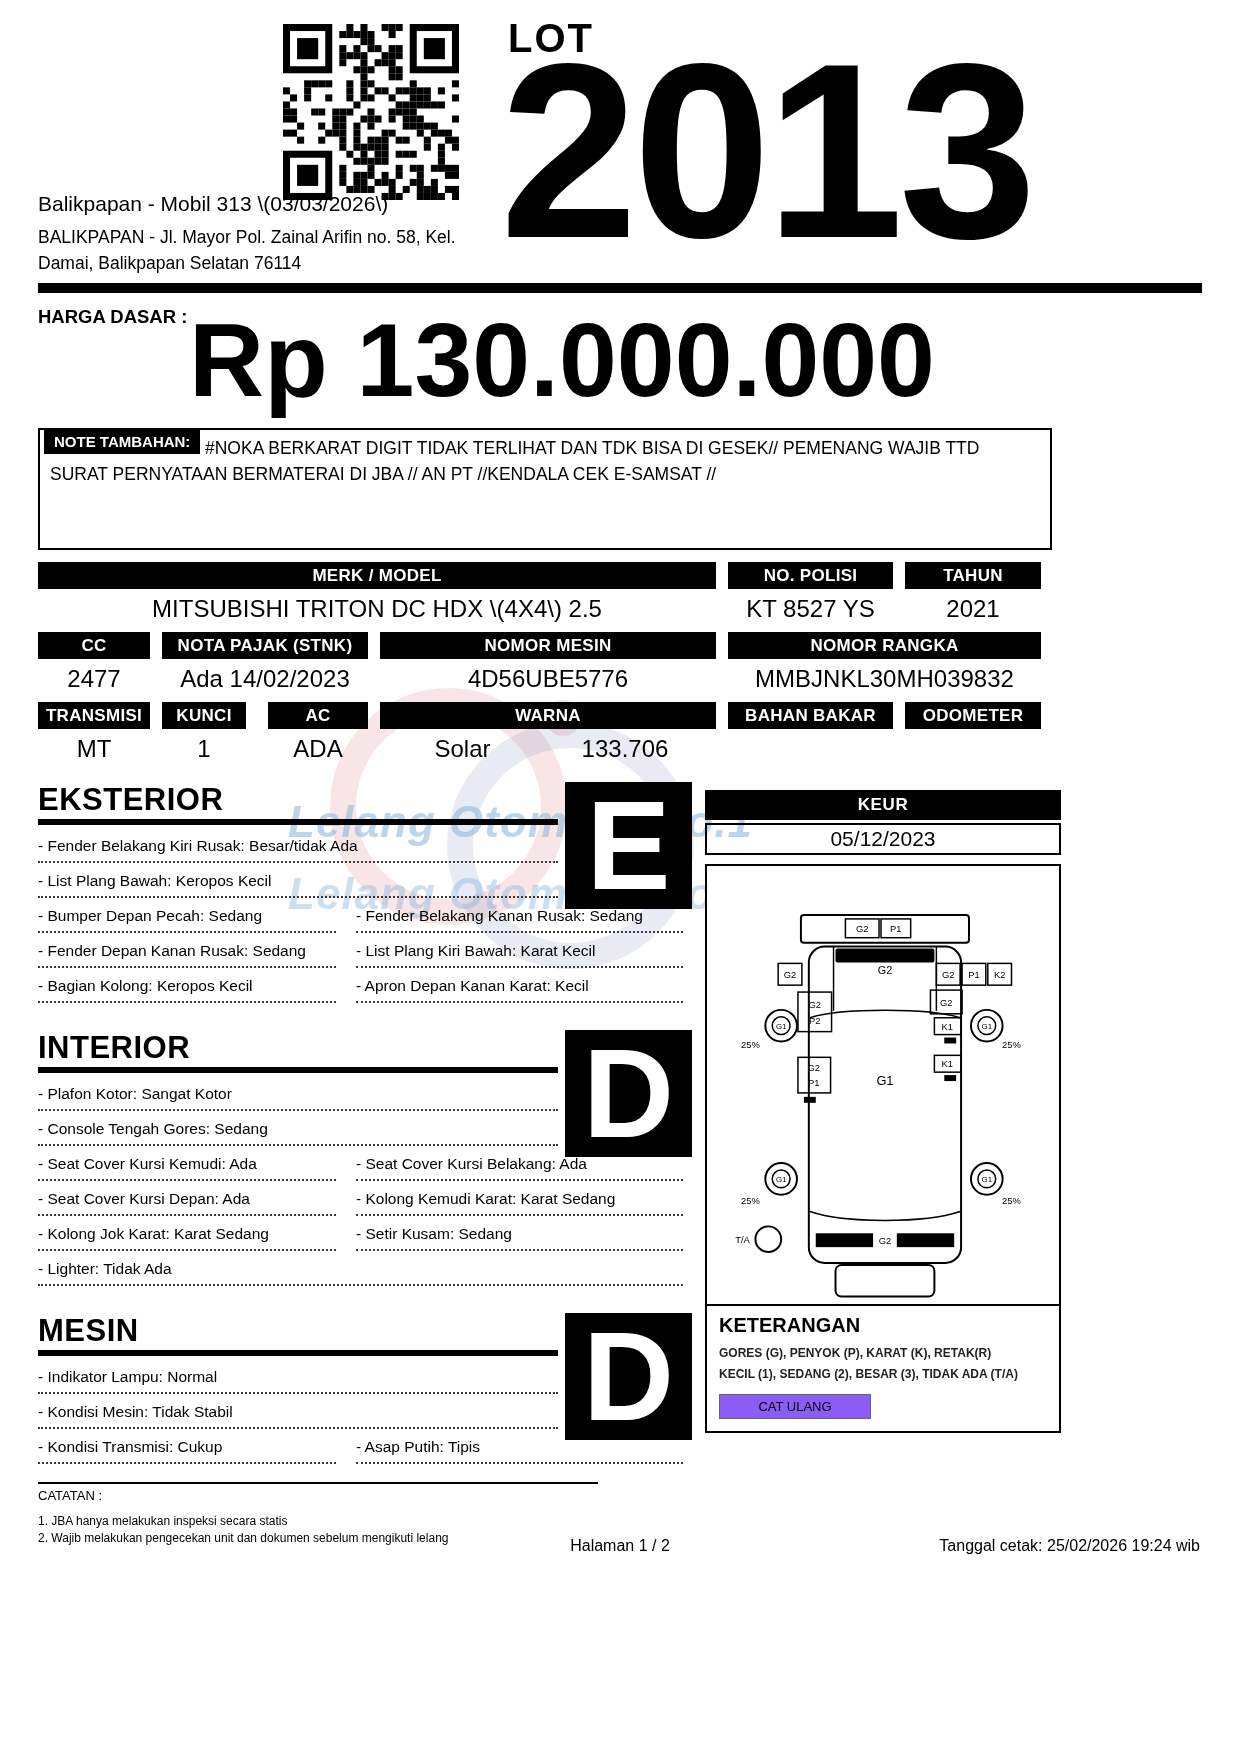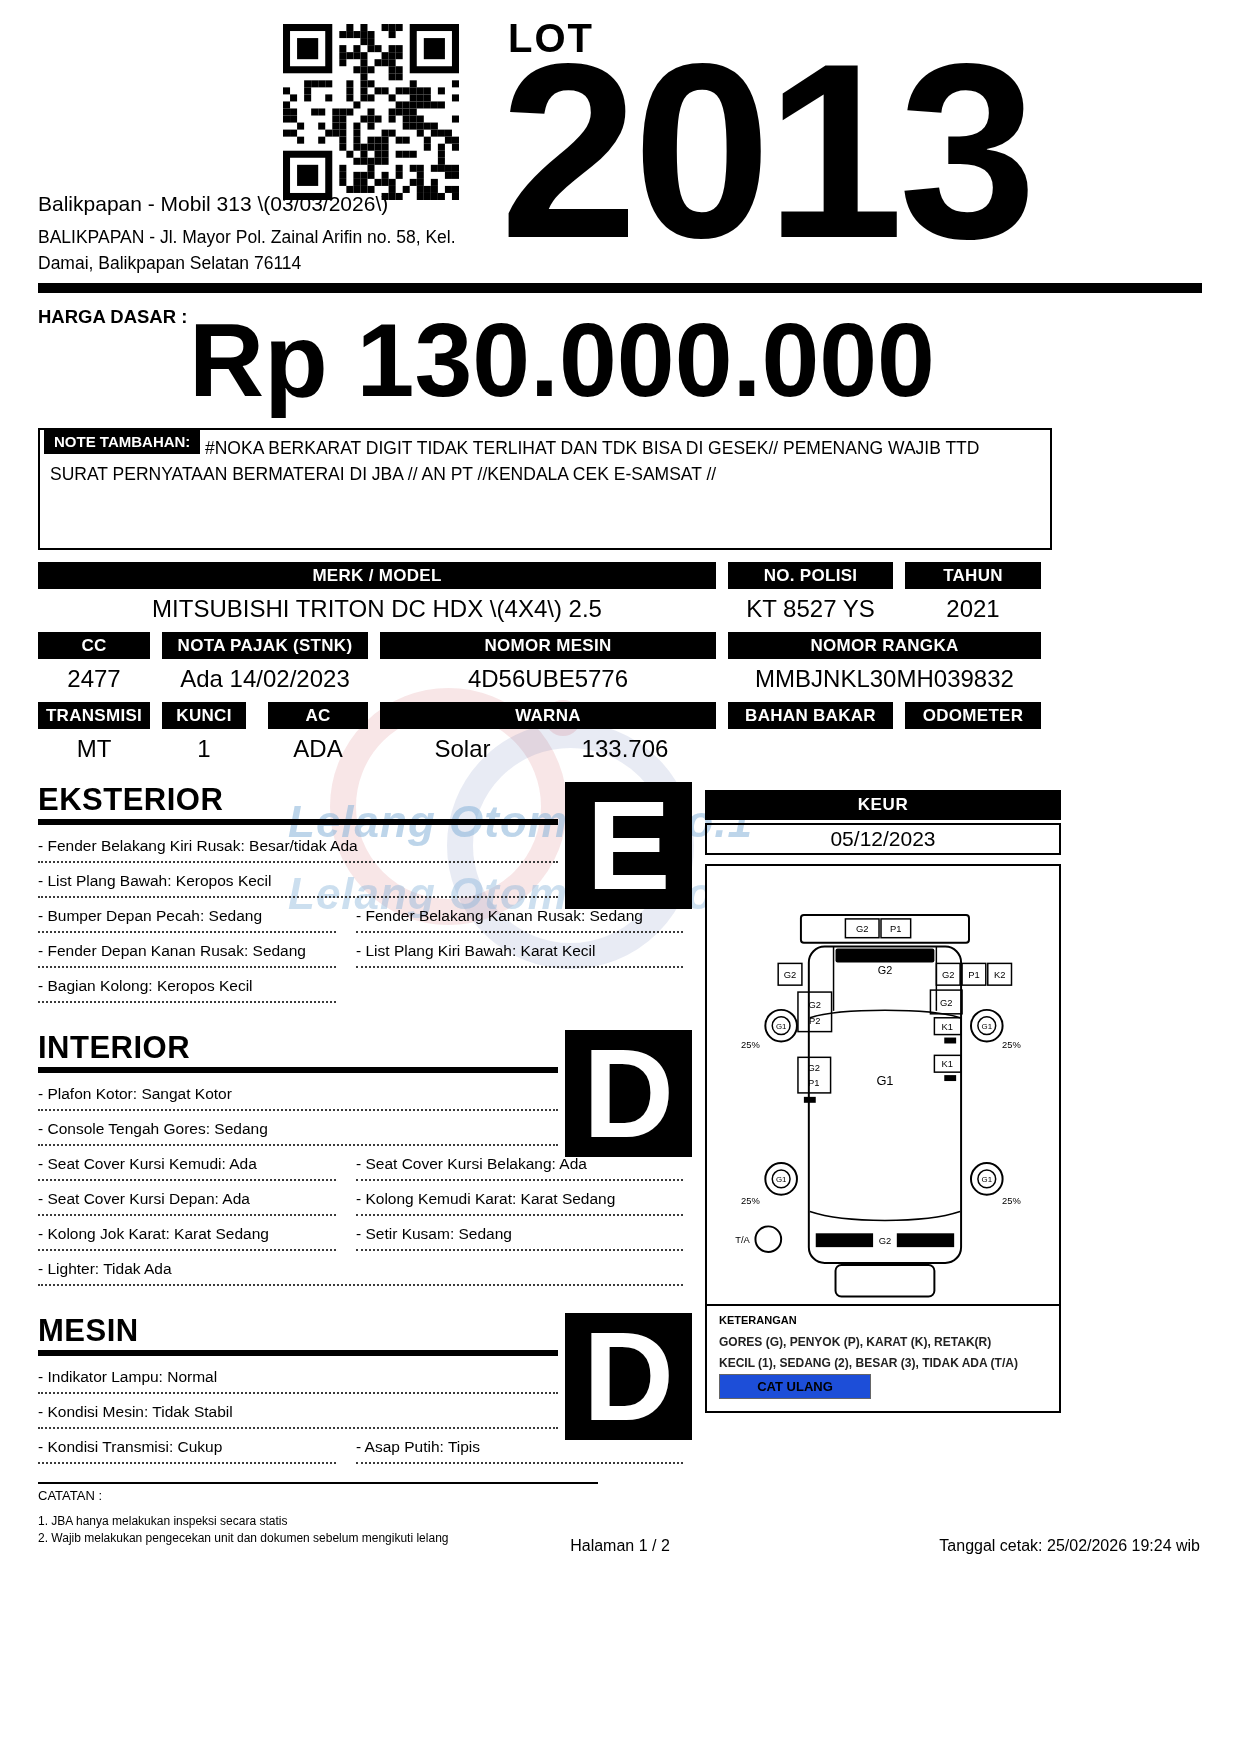--- a/index.html
+++ b/index.html
@@ -60,24 +60,24 @@
   .cr{width:327px;margin-left:20px;}
 
   
   .right-col{position:absolute;left:705px;top:790px;width:356px;}
   .keur-bar{height:30px;background:#000;color:#fff;font-weight:bold;font-size:17px;
             display:flex;align-items:center;justify-content:center;letter-spacing:.6px;}
   .keur-date{margin-top:3px;border:2px solid #000;height:28px;display:flex;align-items:center;justify-content:center;font-size:21px;}
   .panel{margin-top:9px;border:2px solid #000;background:#fff;box-sizing:border-box;}
   .diagram-area{height:438px;display:flex;align-items:center;}
   .keterangan{border-top:2px solid #000;padding:8px 12px 12px;}
-  .ket-title{font-size:11px;font-weight:bold;margin-bottom:6px;}
+  .ket-title{font-size:20px;font-weight:bold;margin-bottom:6px;}
   .ket-line{font-size:12px;font-weight:bold;color:#222;line-height:1.75;}
-  .cat-ulang{width:150px;background:#1d4ed8;border:1px solid #666;text-align:center;
-             font-size:13px;font-weight:bold;padding:4px 0;}
+  .cat-ulang{margin-top:9px;width:150px;background:#8b5cf6;border:1px solid #666;text-align:center;
+             font-size:13px;font-weight:normal;padding:4px 0;}
   #diagram-labels text{font-family:"Liberation Sans",sans-serif;font-size:9.5px;text-anchor:middle;fill:#000;}
 
   
   #catatan{position:absolute;left:38px;top:1482px;width:560px;border-top:2px solid #000;padding-top:4px;}
   .catatan-label{font-size:13px;margin-bottom:10px;}
   .catatan-item{font-size:12px;line-height:1.45;}
   .footer-page{position:absolute;top:1537px;left:0;width:1240px;text-align:center;font-size:16px;}
   .footer-date{position:absolute;top:1537px;right:40px;font-size:16px;}
 </style>
 </head>
@@ -387,20 +387,21 @@
         <div class="irow">
           <div class="cell cl">- Bumper Depan Pecah: Sedang</div>
           <div class="cell cr">- Fender Belakang Kanan Rusak: Sedang</div>
         </div>
         <div class="irow">
           <div class="cell cl">- Fender Depan Kanan Rusak: Sedang</div>
           <div class="cell cr">- List Plang Kiri Bawah: Karat Kecil</div>
         </div>
         <div class="irow">
           <div class="cell cl">- Bagian Kolong: Keropos Kecil</div>
+          <div class="cell cr">- Apron Depan Kanan Karat: Kecil</div>
         </div>
       </div>
     </section>
 
     <section class="insp">
       <h2 class="insp-title">INTERIOR</h2>
       <div class="title-rule"></div>
       <div class="grade">D</div>
       <div class="rows">
         <div class="irow">

